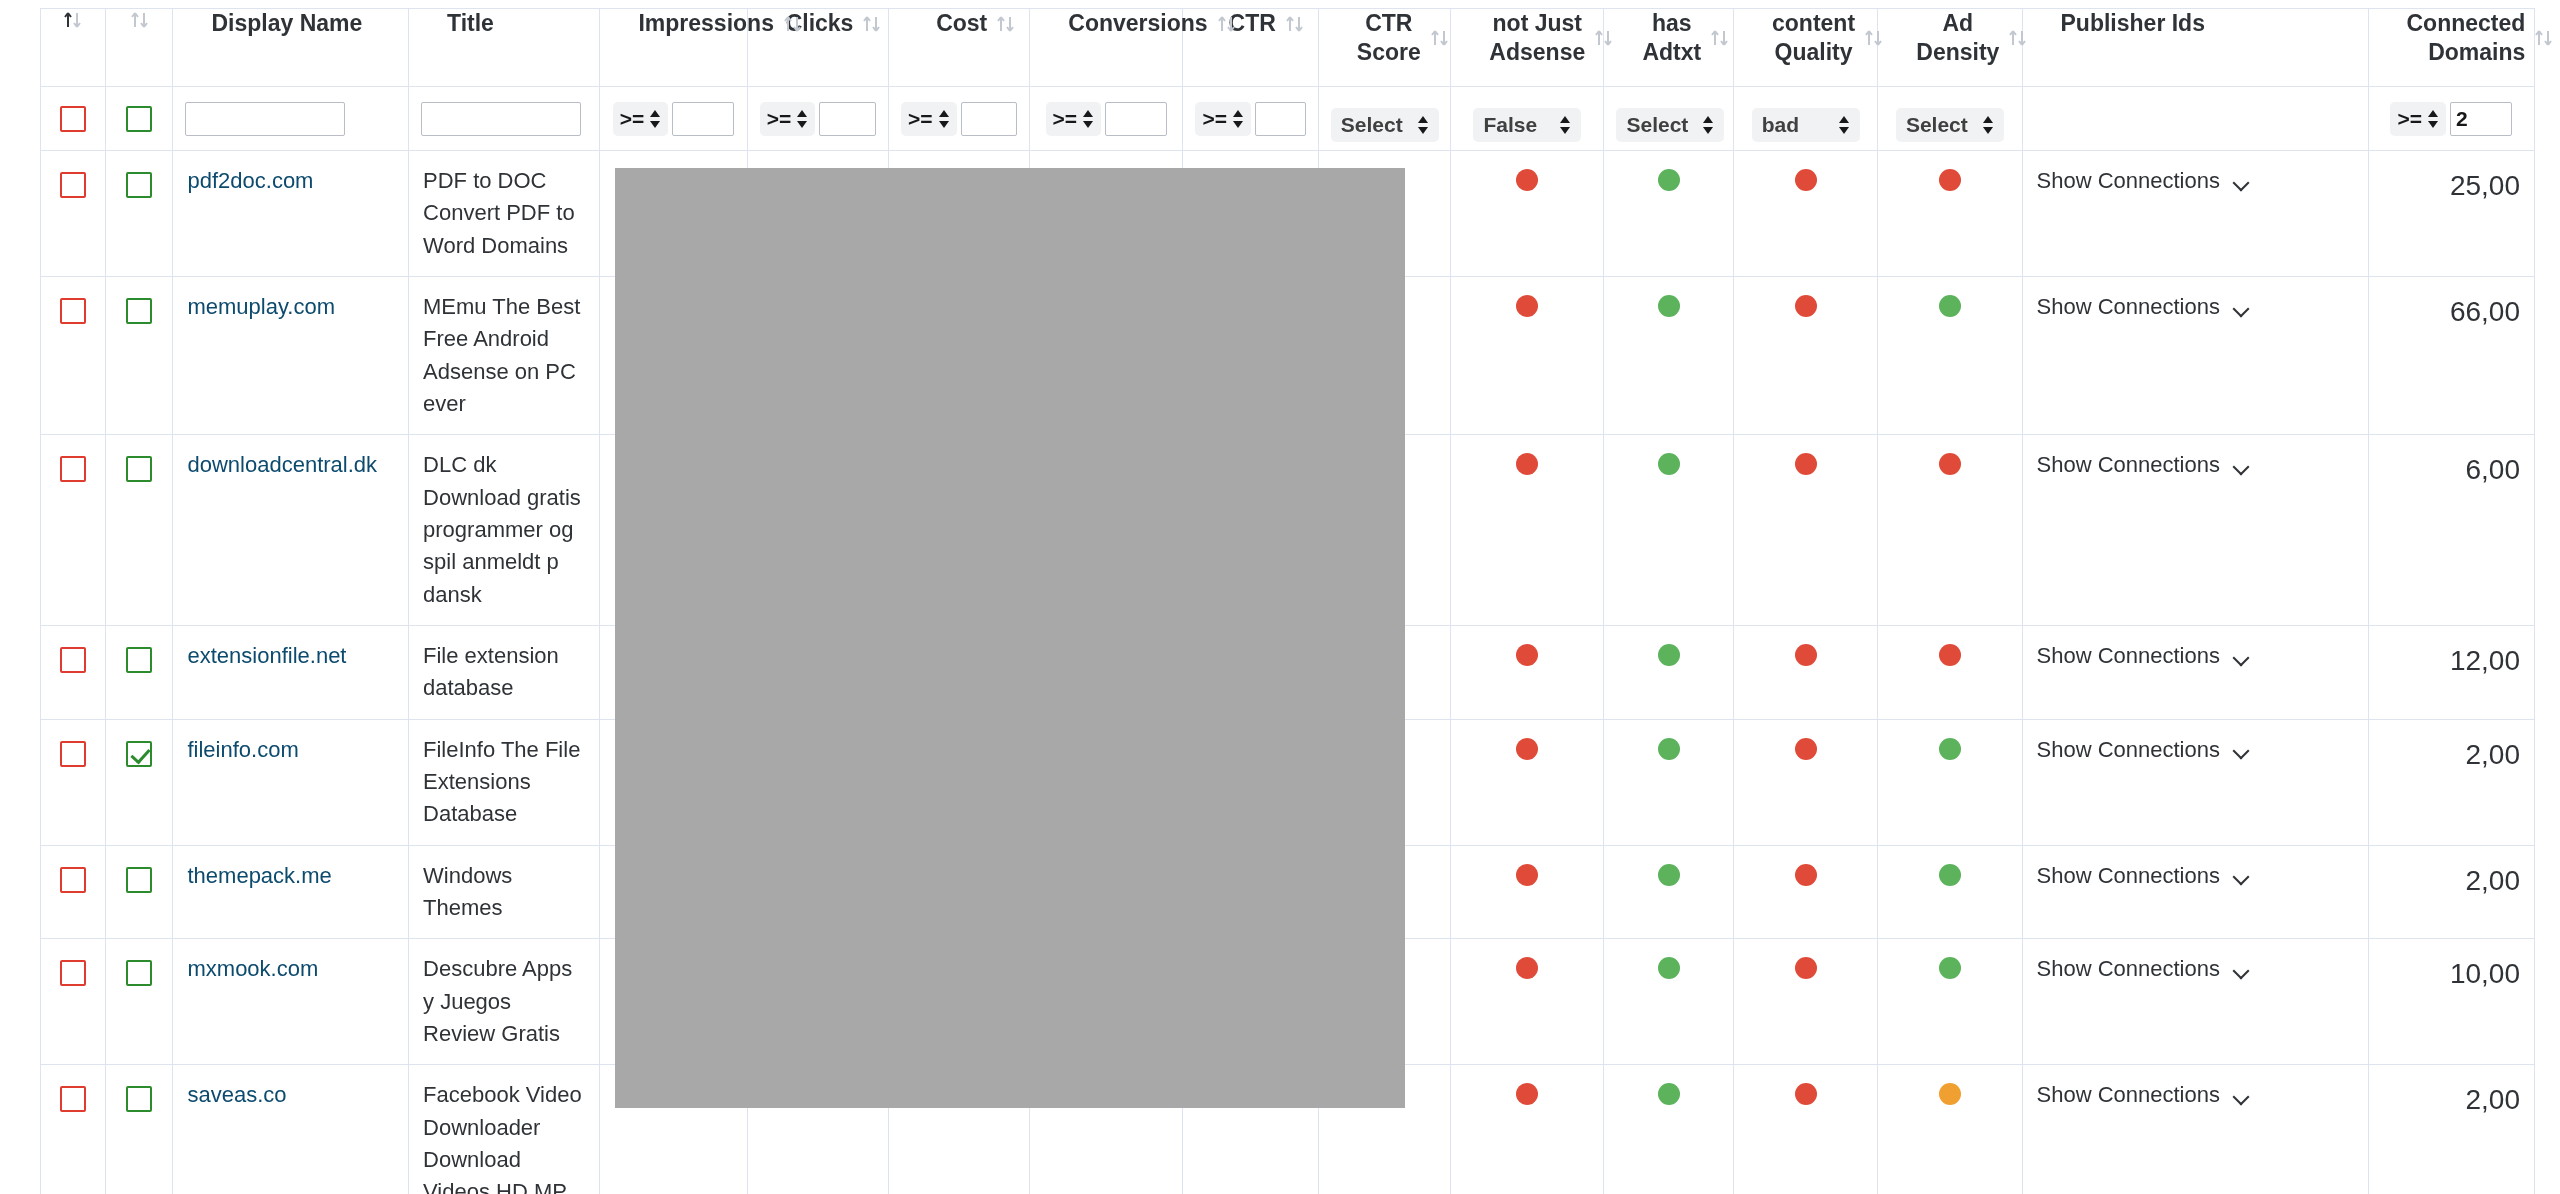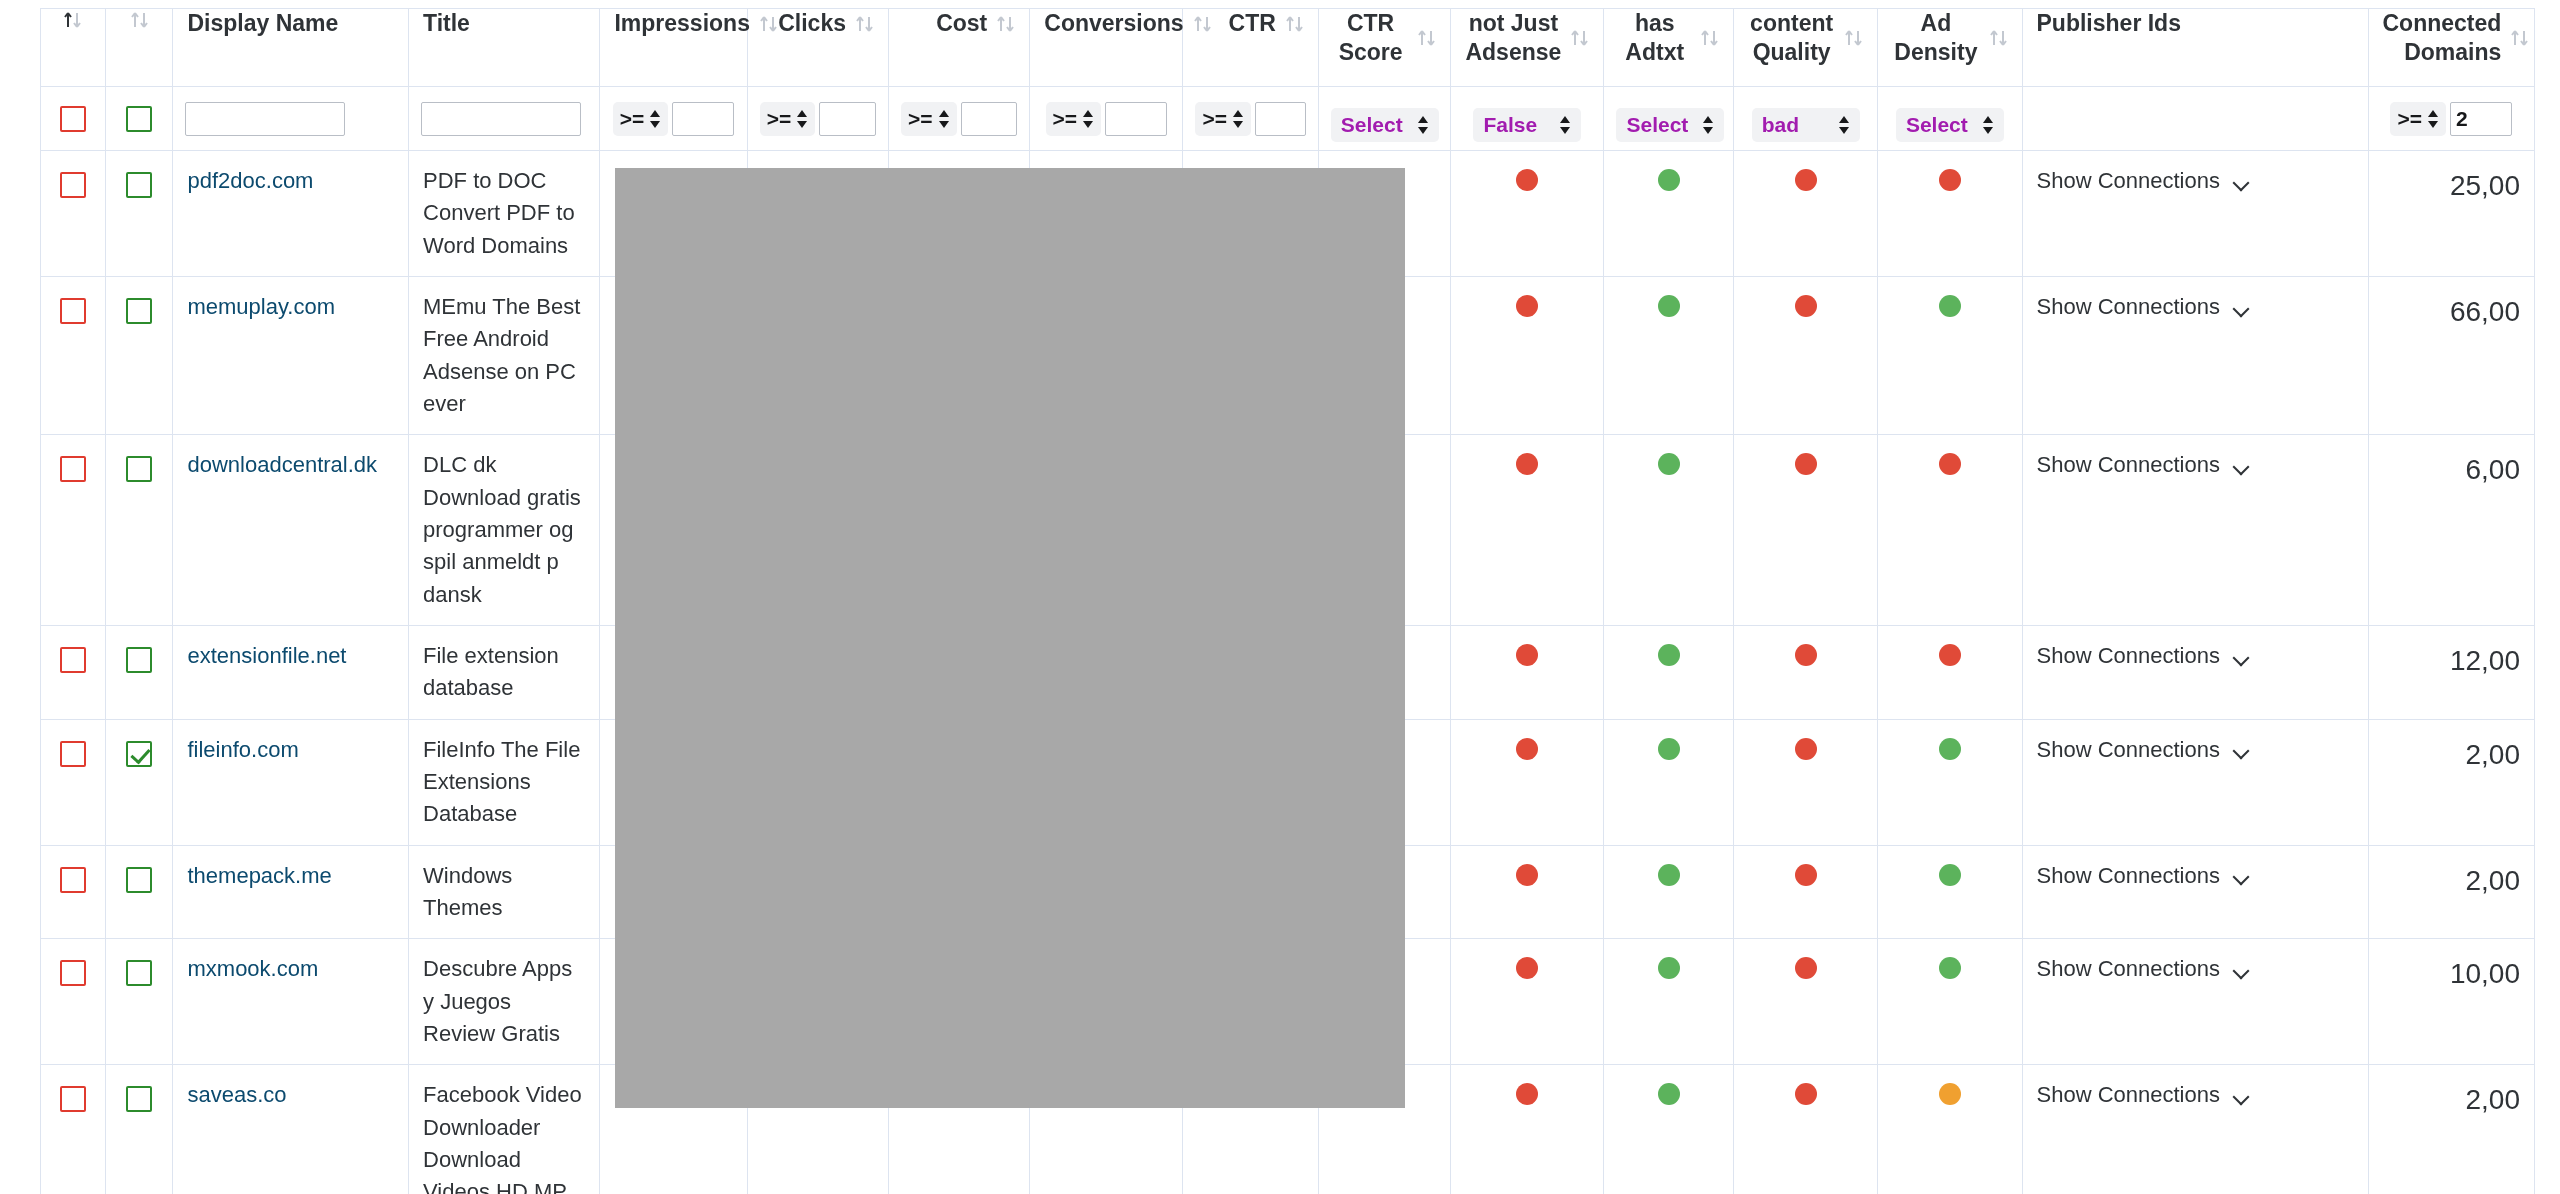--- a/index.html
+++ b/index.html
@@ -51,21 +51,21 @@
   th.th-right { text-align: right; }
 
   .th-inner {
     display: inline-flex;
     align-items: center;
     justify-content: flex-end;
     gap: 9px;
   }
   .th-left .th-inner { justify-content: flex-start; }
   .th-right .th-inner { justify-content: flex-end; }
-  .th-label { display: block; }
+  .th-label { display: block; margin-left: 24px; }
 
   .sort-icon {
     flex: 0 0 auto;
     width: 19px; height: 22px;
     display: inline-block;
     position: relative;
     color: #c3c8d0;
   }
   .sort-icon.active { color: #2f3337; }
   .sort-icon svg { display: block; width: 19px; height: 22px; }
@@ -154,21 +154,21 @@
     justify-content: space-between;
     gap: 14px;
     background: #f1f2f4;
     border: none;
     border-radius: 5px;
     padding: 4px 10px;
     min-width: 108px;
     height: 34px;
     font-size: 21px;
     font-weight: bold;
-    color: #a21caf;
+    color: #404040;
     font-family: "Liberation Sans", sans-serif;
     margin-top: 12px;
   }
 
   .updown {
     display: inline-block;
     width: 11px; height: 22px;
     position: relative;
     flex: 0 0 auto;
   }

